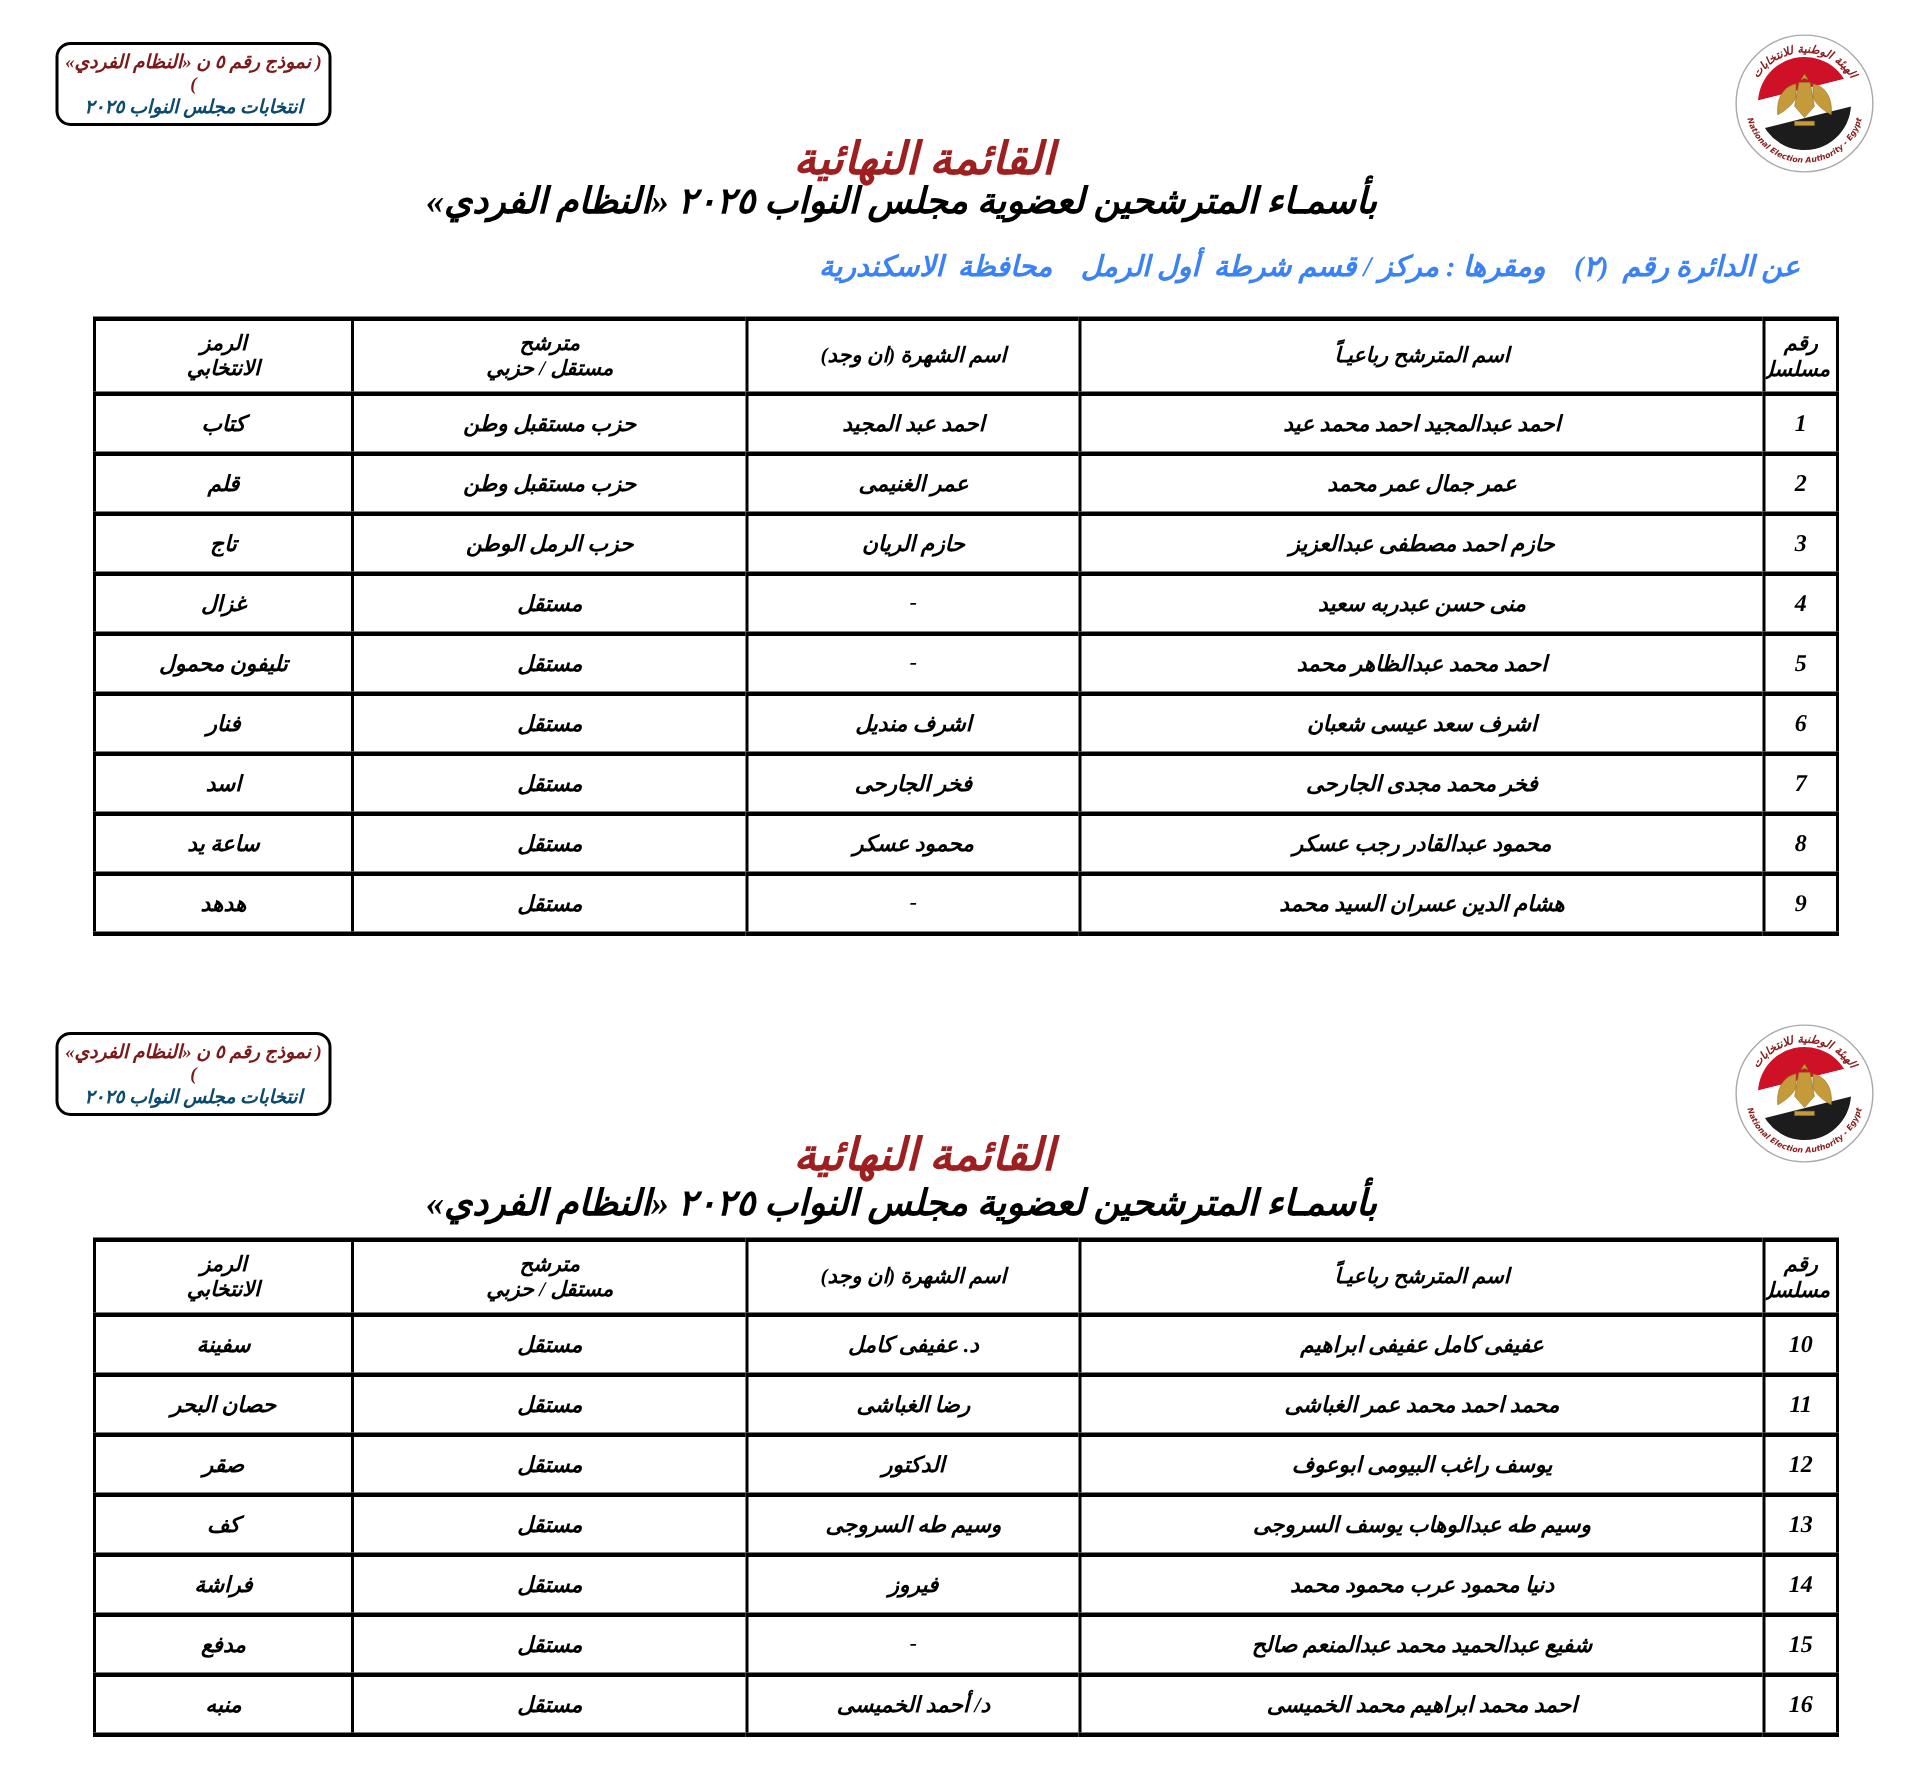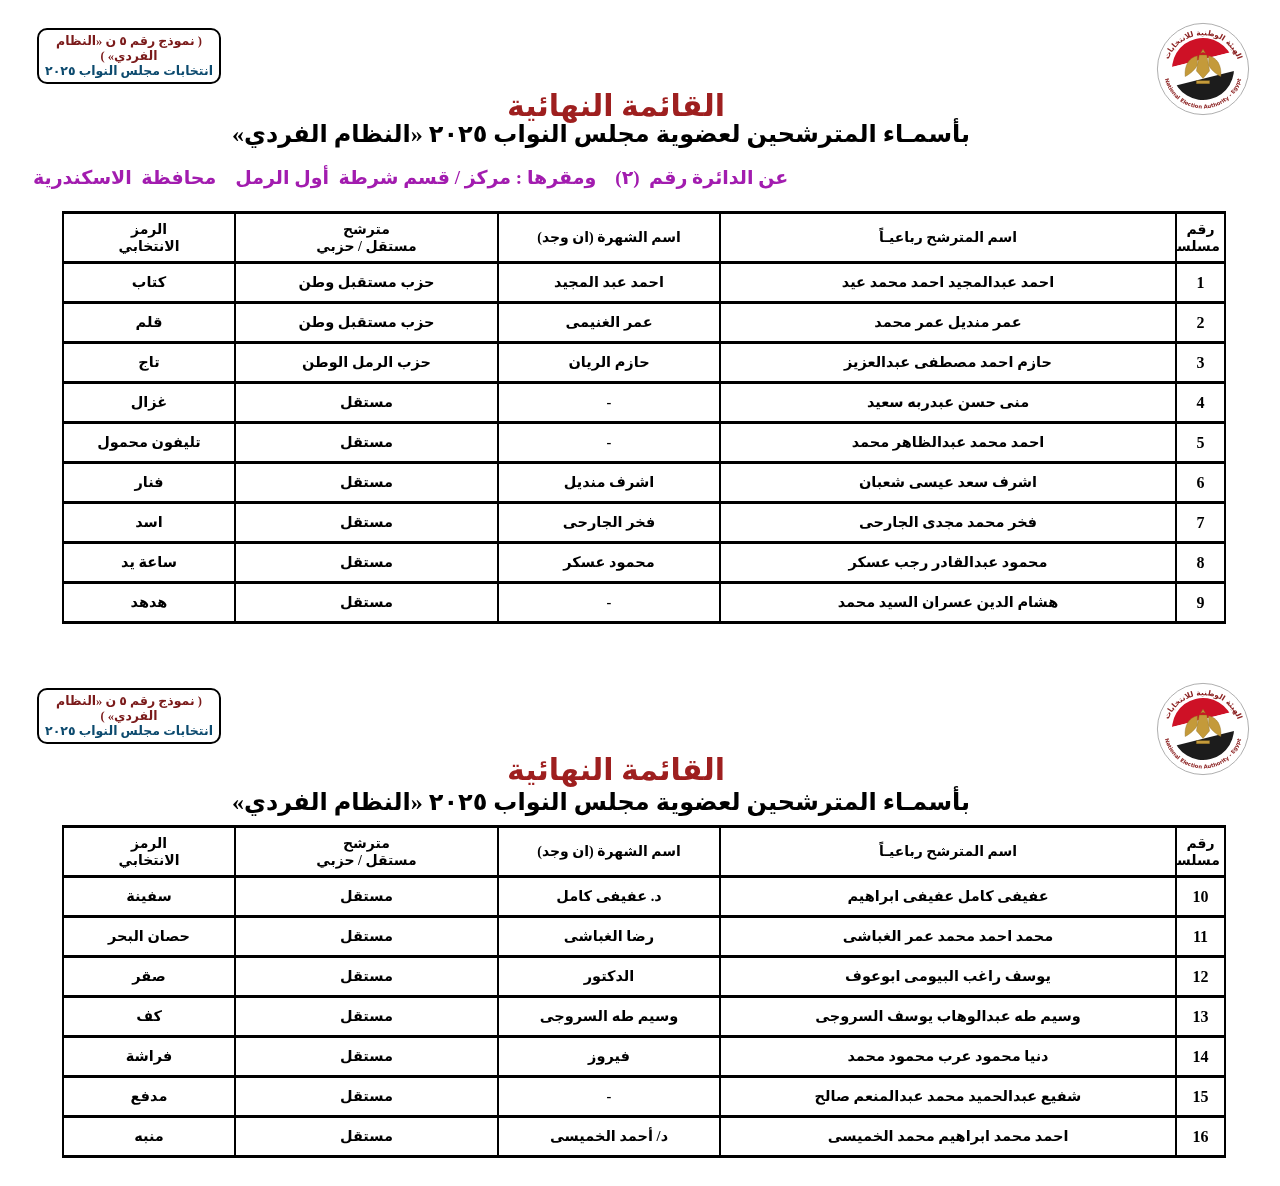--- a/index.html
+++ b/index.html
@@ -1,21 +1,21 @@
 <!DOCTYPE html>
 <html lang="ar"><head>
 <meta charset="utf-8">
 <style>
   html,body{margin:0;padding:0;background:#ffffff;}
   body{
     width:1280px;height:1186px;position:relative;overflow:hidden;
     font-family:"Liberation Serif","DejaVu Serif","DejaVu Sans",serif;
     font-weight:bold;color:#000;
   }
-  .sheet{position:relative;width:1200px;}
+  .sheet{position:relative;width:1200px;font-style:italic;}
   #sheet1{height:660px;}
   #sheet2{height:526px;}
 
   .badge{
     position:absolute;left:37px;top:28px;width:176px;
     border:2px solid #000;border-radius:10px;
     text-align:center;padding:4px 2px 3px 2px;direction:rtl;
   }
   .badge-line1{color:#7a1a1a;font-size:12.5px;line-height:15px;}
   .badge-line2{color:#0c4a6e;font-size:12.5px;line-height:15px;}
@@ -30,22 +30,22 @@
   #sheet2 .title{top:76px;}
 
   .subtitle{
     position:absolute;left:1px;width:100%;text-align:center;margin:0;
     color:#000;font-size:24px;direction:rtl;
   }
   #sheet1 .subtitle{top:120px;}
   #sheet2 .subtitle{top:128px;}
 
   .district{
-    position:absolute;left:0;width:100%;text-align:left;
-    color:#a21caf;font-size:19px;direction:rtl;white-space:pre;padding-left:33px;
+    position:absolute;left:0;width:100%;text-align:right;
+    color:#3b82f6;font-size:19px;direction:rtl;white-space:pre;
   }
   #sheet1 .district{top:166px;}
 
   table.roster{
     position:absolute;left:62px;border-collapse:collapse;table-layout:fixed;
     width:1162px;background:#fff;
   }
   #sheet1 table.roster{top:211px;}
   #sheet2 table.roster{top:165px;}
   .roster th,.roster td{
@@ -135,21 +135,21 @@
         <tr>
           <td class="c-serial">1</td>
           <td class="c-name">احمد عبدالمجيد احمد محمد عيد</td>
           <td class="c-shahra">احمد عبد المجيد</td>
           <td class="c-type">حزب مستقبل وطن</td>
           <td class="c-symbol">كتاب</td>
         </tr>
 
         <tr>
           <td class="c-serial">2</td>
-          <td class="c-name">عمر منديل عمر محمد</td>
+          <td class="c-name">عمر جمال عمر محمد</td>
           <td class="c-shahra">عمر الغنيمى</td>
           <td class="c-type">حزب مستقبل وطن</td>
           <td class="c-symbol">قلم</td>
         </tr>
 
         <tr>
           <td class="c-serial">3</td>
           <td class="c-name">حازم احمد مصطفى عبدالعزيز</td>
           <td class="c-shahra">حازم الريان</td>
           <td class="c-type">حزب الرمل الوطن</td>

